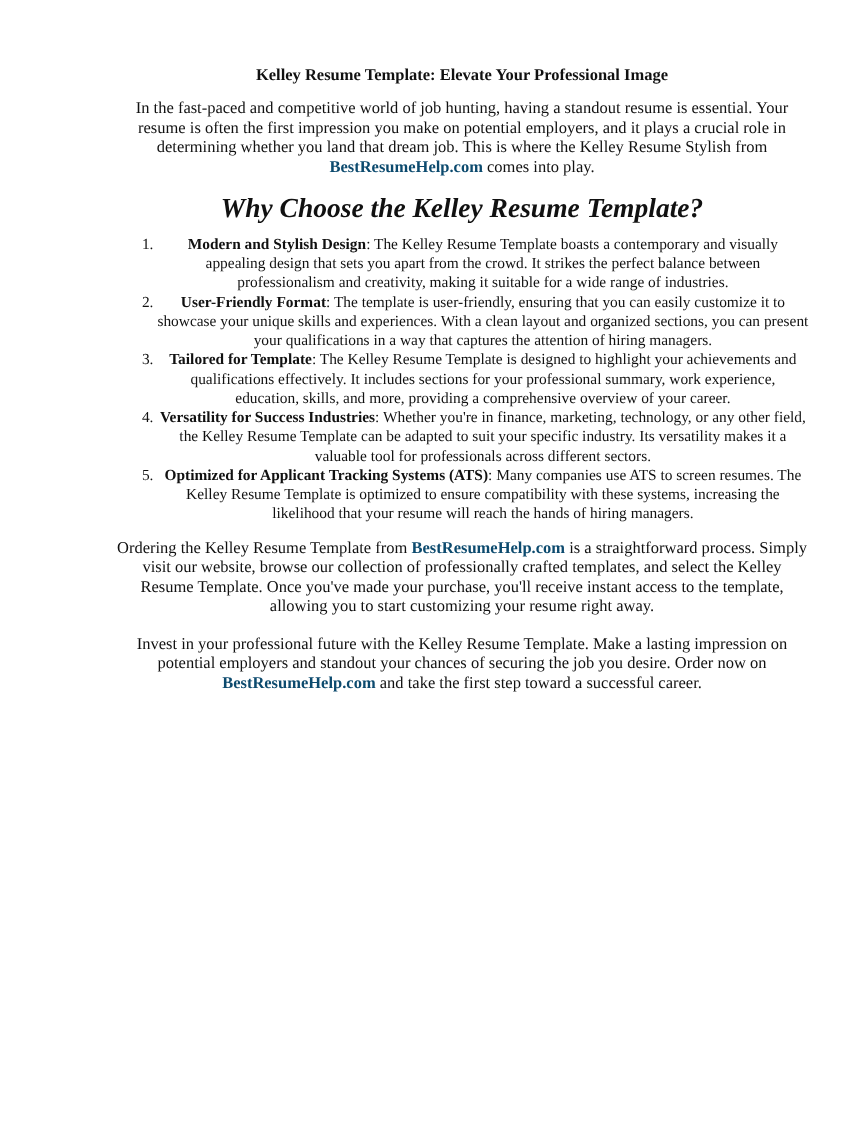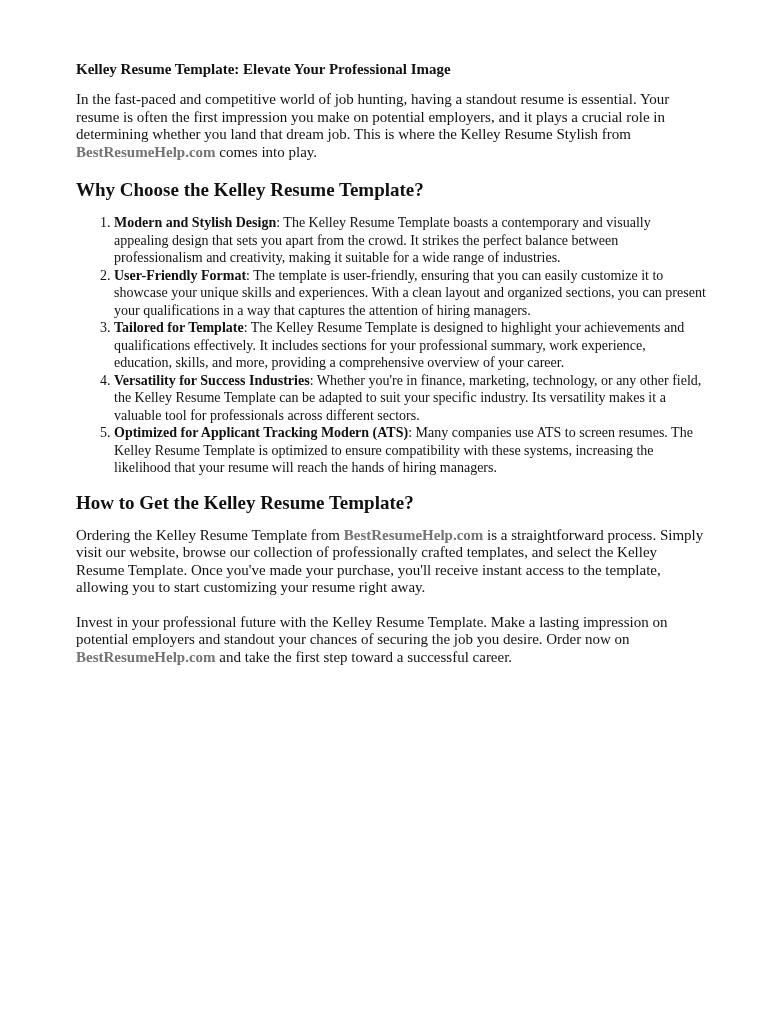--- a/index.html
+++ b/index.html
@@ -10,56 +10,58 @@
     body {
       width: 768px;
       height: 1024px;
       position: relative;
       overflow: hidden;
       font-family: "Liberation Serif", "DejaVu Serif", serif;
       color: #111111;
     }
     .page {
       position: absolute;
-      left: 76px;
+      left: 105px;
       top: 58px;
       width: 630px;
+      text-align: center;
     }
     .doc-title {
       font-weight: bold;
       font-size: 15px;
       line-height: 22px;
       margin: 0 0 11px 0;
     }
     p {
       font-size: 15px;
       line-height: 17.5px;
       margin: 0 0 17px 0;
     }
     h2 {
       font-weight: bold;
-      font-size: 19px;
+      font-size: 25px;
       line-height: 24px;
       margin: 4px 0 12px 0;
+      font-style: italic;
     }
     ol {
       margin: 0 0 14px 0;
       padding-left: 38px;
       font-size: 14px;
       line-height: 17.5px;
     }
     ol li {
       margin: 0;
       padding-left: 0;
     }
     .term {
       font-weight: bold;
     }
     a.link {
-      color: #737373;
+      color: #0c4a6e;
       font-weight: bold;
       text-decoration: none;
     }
     .sec2 {
       margin-top: 0;
     }
   </style>
 </head>
 <body>
 
@@ -69,22 +71,21 @@
 
   <p><span>In the fast-paced and competitive world of job hunting, having a standout resume is essential. Your resume is often the first impression you make on potential employers, and it plays a crucial role in determining whether you land that dream job. This is where the Kelley Resume Stylish from </span><a class="link" href="#">BestResumeHelp.com</a><span> comes into play.</span></p>
 
   <h2>Why Choose the Kelley Resume Template?</h2>
 
   <ol>
     <li><span class="term">Modern and Stylish Design</span><span>: </span><span>The Kelley Resume Template boasts a contemporary and visually appealing design that sets you apart from the crowd. It strikes the perfect balance between professionalism and creativity, making it suitable for a wide range of industries.</span></li>
     <li><span class="term">User-Friendly Format</span><span>: </span><span>The template is user-friendly, ensuring that you can easily customize it to showcase your unique skills and experiences. With a clean layout and organized sections, you can present your qualifications in a way that captures the attention of hiring managers.</span></li>
     <li><span class="term">Tailored for Template</span><span>: </span><span>The Kelley Resume Template is designed to highlight your achievements and qualifications effectively. It includes sections for your professional summary, work experience, education, skills, and more, providing a comprehensive overview of your career.</span></li>
     <li><span class="term">Versatility for Success Industries</span><span>: </span><span>Whether you're in finance, marketing, technology, or any other field, the Kelley Resume Template can be adapted to suit your specific industry. Its versatility makes it a valuable tool for professionals across different sectors.</span></li>
-    <li><span class="term">Optimized for Applicant Tracking Modern (ATS)</span><span>: </span><span>Many companies use ATS to screen resumes. The Kelley Resume Template is optimized to ensure compatibility with these systems, increasing the likelihood that your resume will reach the hands of hiring managers.</span></li>
+    <li><span class="term">Optimized for Applicant Tracking Systems (ATS)</span><span>: </span><span>Many companies use ATS to screen resumes. The Kelley Resume Template is optimized to ensure compatibility with these systems, increasing the likelihood that your resume will reach the hands of hiring managers.</span></li>
   </ol>
 
-  <h2 class="sec2">How to Get the Kelley Resume Template?</h2>
 
   <p><span>Ordering the Kelley Resume Template from </span><a class="link" href="#">BestResumeHelp.com</a><span> is a straightforward process. Simply visit our website, browse our collection of professionally crafted templates, and select the Kelley Resume Template. Once you've made your purchase, you'll receive instant access to the template, allowing you to start customizing your resume right away.</span></p>
 
   <p><span>Invest in your professional future with the Kelley Resume Template. Make a lasting impression on potential employers and standout your chances of securing the job you desire. Order now on </span><a class="link" href="#">BestResumeHelp.com</a><span> and take the first step toward a successful career.</span></p>
 
 </div>
 
 </body></html>

